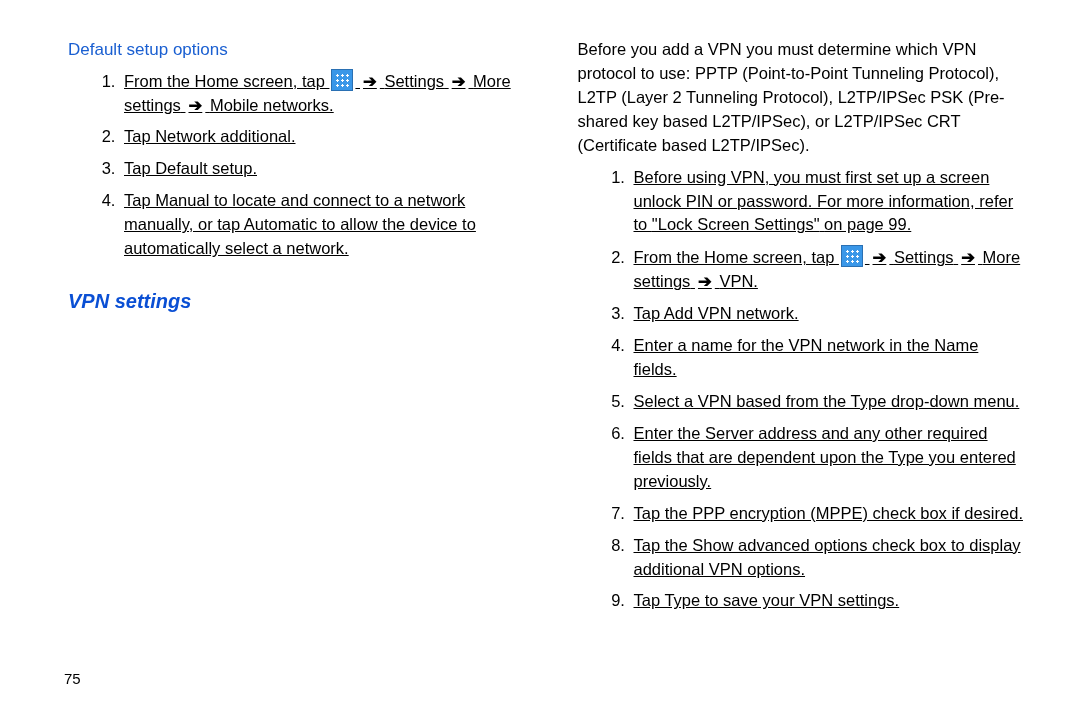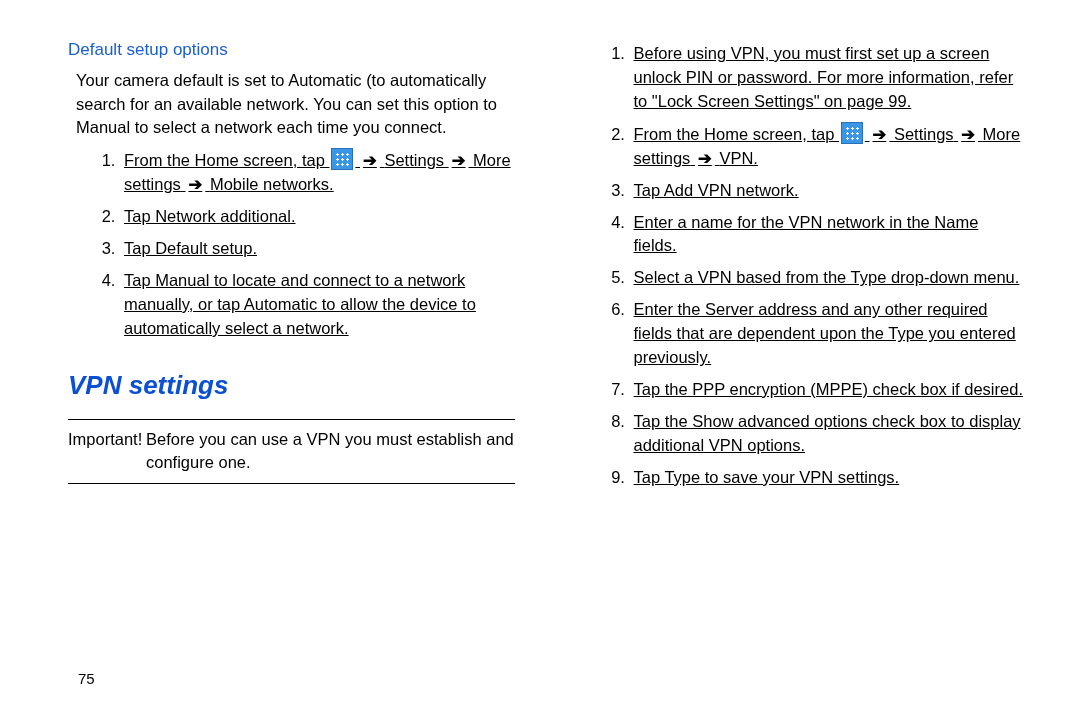--- a/index.html
+++ b/index.html
@@ -30,21 +30,21 @@
   .subhead-blue {
     color: #1a5fd1;
     font-size: 17px;
     margin: 0 0 6px 0;
     font-weight: normal;
   }
   .section-title {
     color: #0a4fd4;
     font-style: italic;
     font-weight: bold;
-    font-size: 26px;
+    font-size: 20px;
     margin: 26px 0 6px 0;
   }
   .para {
     margin: 0 0 8px 8px;
   }
   ol {
     margin: 4px 0 0 0;
     padding-left: 52px;
     text-decoration: underline;
   }
@@ -98,65 +98,57 @@
       radial-gradient(circle, #fff 1px, transparent 1.2px);
     background-size: 5px 5px;
     background-position: 0 0;
   }
   .arrow {
     font-weight: bold;
     margin: 0 3px;
   }
   .page-num {
     position: absolute;
-    left: 78px;
+    left: 64px;
     bottom: 30px;
     font-size: 15px;
   }
   .ref-italic { }
 </style>
 </head>
 <body>
 
 <div class="page">
   <div class="cols">
 
     <div class="col">
       <div class="subhead-blue">Default setup options</div>
-      <p class="para">Your camera default is set to Automatic (to automatically search for an available network. You can set this option to Manual to select a network each time you connect.</p>
 
       <ol>
         <li>
           <span>From the Home screen, tap </span>
           <span class="apps-icon"></span>
           <span class="arrow">➔</span>
           <span> Settings</span>
           <span class="arrow">➔</span>
           <span> More settings</span>
           <span class="arrow">➔</span>
           <span> Mobile networks.</span>
         </li>
         <li>Tap Network additional.</li>
         <li>Tap Default setup.</li>
         <li>Tap Manual to locate and connect to a network manually, or tap Automatic to allow the device to automatically select a network.</li>
       </ol>
 
       <div class="section-title">VPN settings</div>
 
-      <div class="important-block">
-        <hr>
-        <div class="important-row">
-          <div class="important-label">Important!</div>
-          <div class="important-text">Before you can use a VPN you must establish and configure one.</div>
-        </div>
-        <hr>
-      </div>
     </div>
 
     <div class="col">
+      <p class="para" style="margin-left:0">Before you add a VPN you must determine which VPN protocol to use: PPTP (Point-to-Point Tunneling Protocol), L2TP (Layer 2 Tunneling Protocol), L2TP/IPSec PSK (Pre-shared key based L2TP/IPSec), or L2TP/IPSec CRT (Certificate based L2TP/IPSec).</p>
 
       <ol>
         <li>
           <span>Before using VPN, you must first set up a screen unlock PIN or password. For more information, refer to </span>
           <span class="ref-italic">"Lock Screen Settings"</span>
           <span> on page 99.</span>
         </li>
         <li>
           <span>From the Home screen, tap </span>
           <span class="apps-icon"></span>

